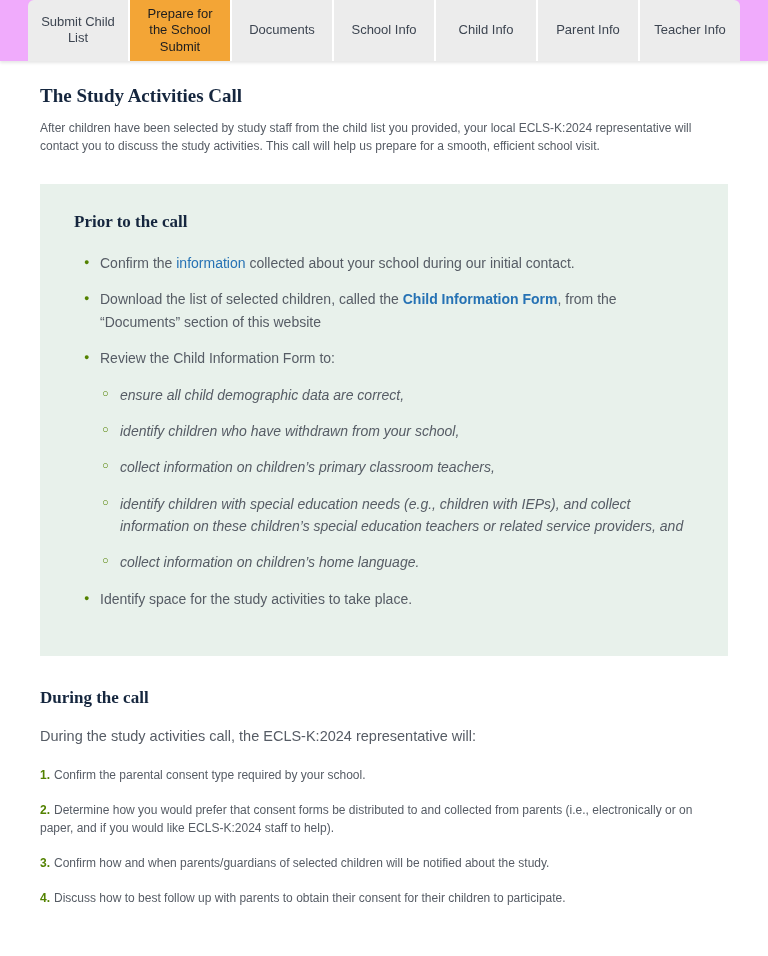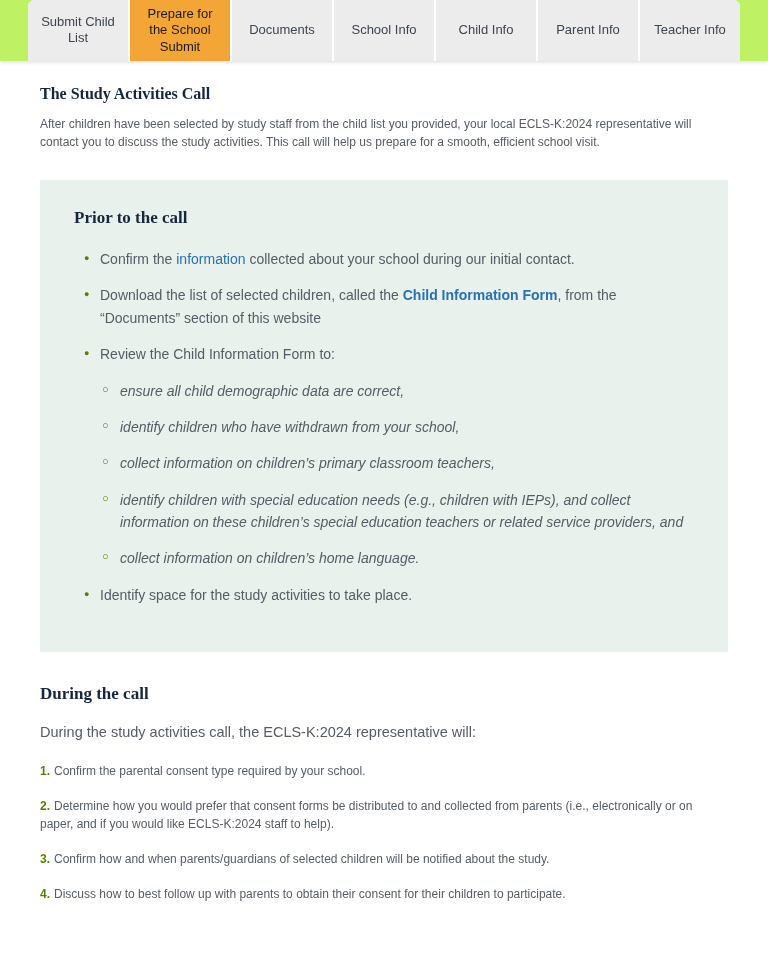--- a/index.html
+++ b/index.html
@@ -9,21 +9,21 @@
     min-height: 956px;
     font-family: "Liberation Sans", sans-serif;
     color: #565c65;
     overflow: hidden;
   }
 
   
   .tabbar {
     display: flex;
     padding: 0 28px;
-    background: #bef264;
+    background: #f0abfc;
     box-shadow: 0 2px 3px rgba(0,0,0,0.10);
   }
   .tab {
     flex: 1;
     min-height: 50px;
     background: #ececec;
     display: flex;
     align-items: center;
     justify-content: center;
     text-align: center;
@@ -39,21 +39,21 @@
   .tab.active {
     background: var(--active-tab, #f3a536);
     color: #1c1d1f;
   }
 
   
   .content { padding: 16px 40px 24px; }
 
   h1.page-title {
     font-family: "Liberation Serif", serif;
-    font-size: 16px;
+    font-size: 19px;
     font-weight: 700;
     color: var(--heading, #15263e);
     margin: 8px 0 12px;
   }
   p.intro {
     font-size: 12px;
     line-height: 1.55;
     color: #565c65;
   }
 

